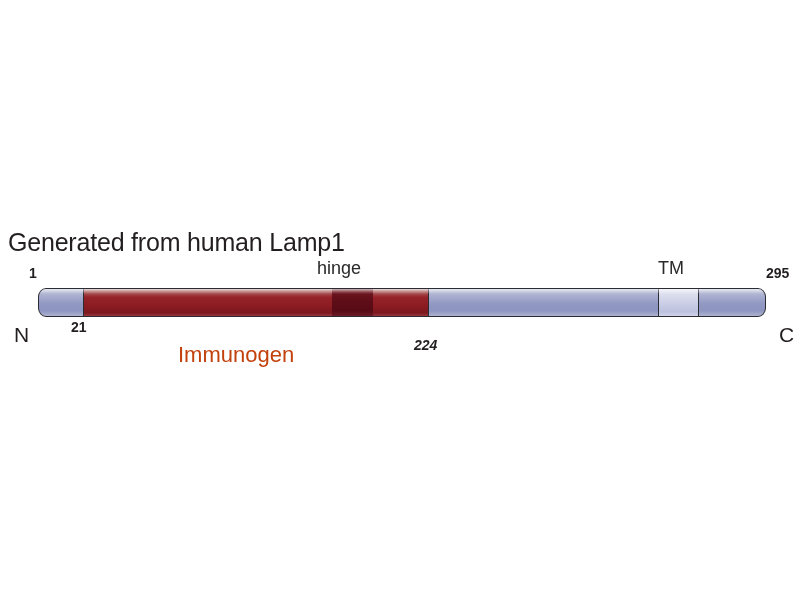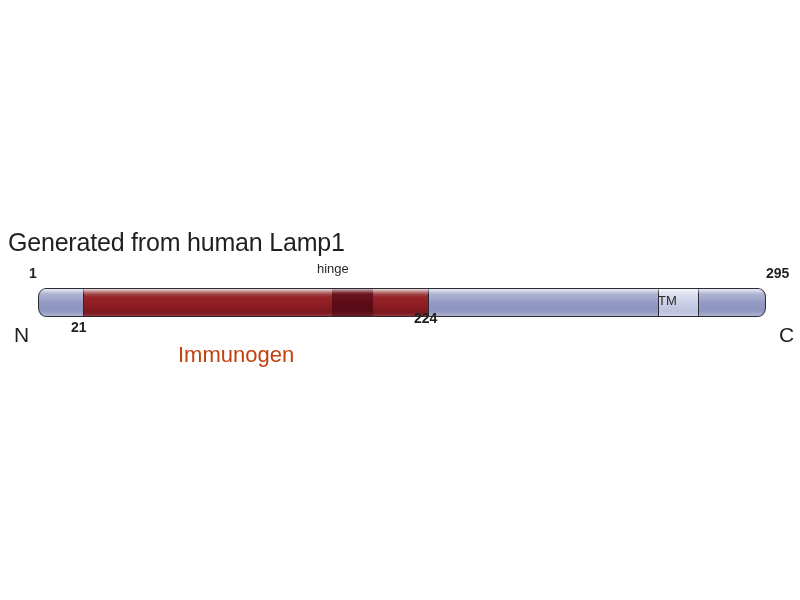--- a/index.html
+++ b/index.html
@@ -128,39 +128,39 @@
     font-size: 14px;
     font-weight: bold;
     line-height: 14px;
   }
   .lbl-term {
     font-size: 21px;
     line-height: 21px;
     color: #231f20;
   }
   .lbl-feature {
-    font-size: 13px;
+    font-size: 18px;
     line-height: 15px;
     color: #2a2a2a;
   }
   .lbl-immunogen {
     font-size: 22px;
     line-height: 22px;
     color: #c2410c;
   }
 
   
   .pos-n1    { left: 29px;  top: 8px;  }     
   .pos-n25   { left: 71px;  top: 62px; }     
-  .pos-n224  { left: 414px; top: 53px; }     
+  .pos-n224  { left: 414px; top: 80px; font-style: italic; }     
   .pos-n416  { left: 766px; top: 8px;  }     
   .pos-N     { left: 14px;  top: 66px; }
   .pos-C     { left: 779px; top: 66px; }
   .pos-hinge { left: 317px; top: 3px;  }
-  .pos-tm    { left: 658px; top: 3px; margin-top: 32px;  }
+  .pos-tm    { left: 658px; top: 3px;  }
   .pos-immu  { left: 178px; top: 86px; }
 </style>
 </head>
 <body>
 
 <div id="figure">
 
   <div class="title">Generated from human Lamp1</div>
 
   <div class="diagram">

